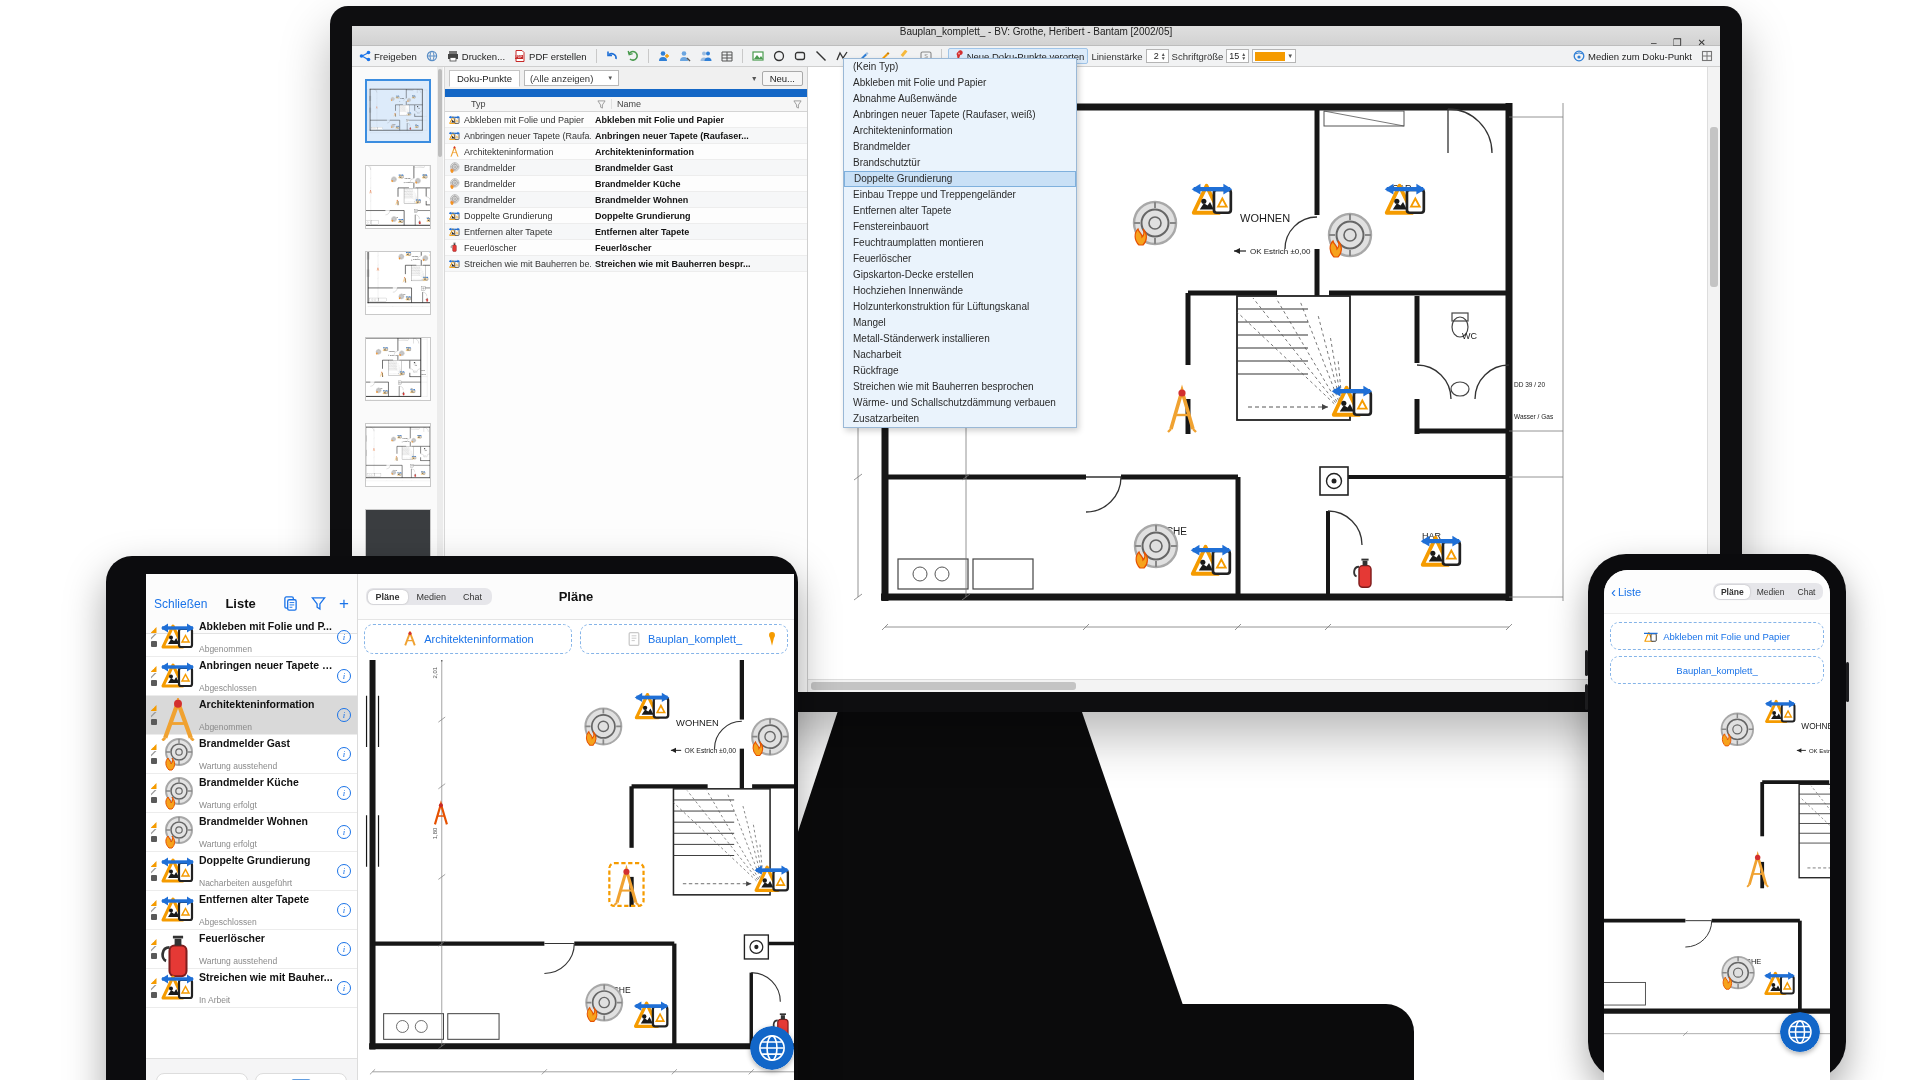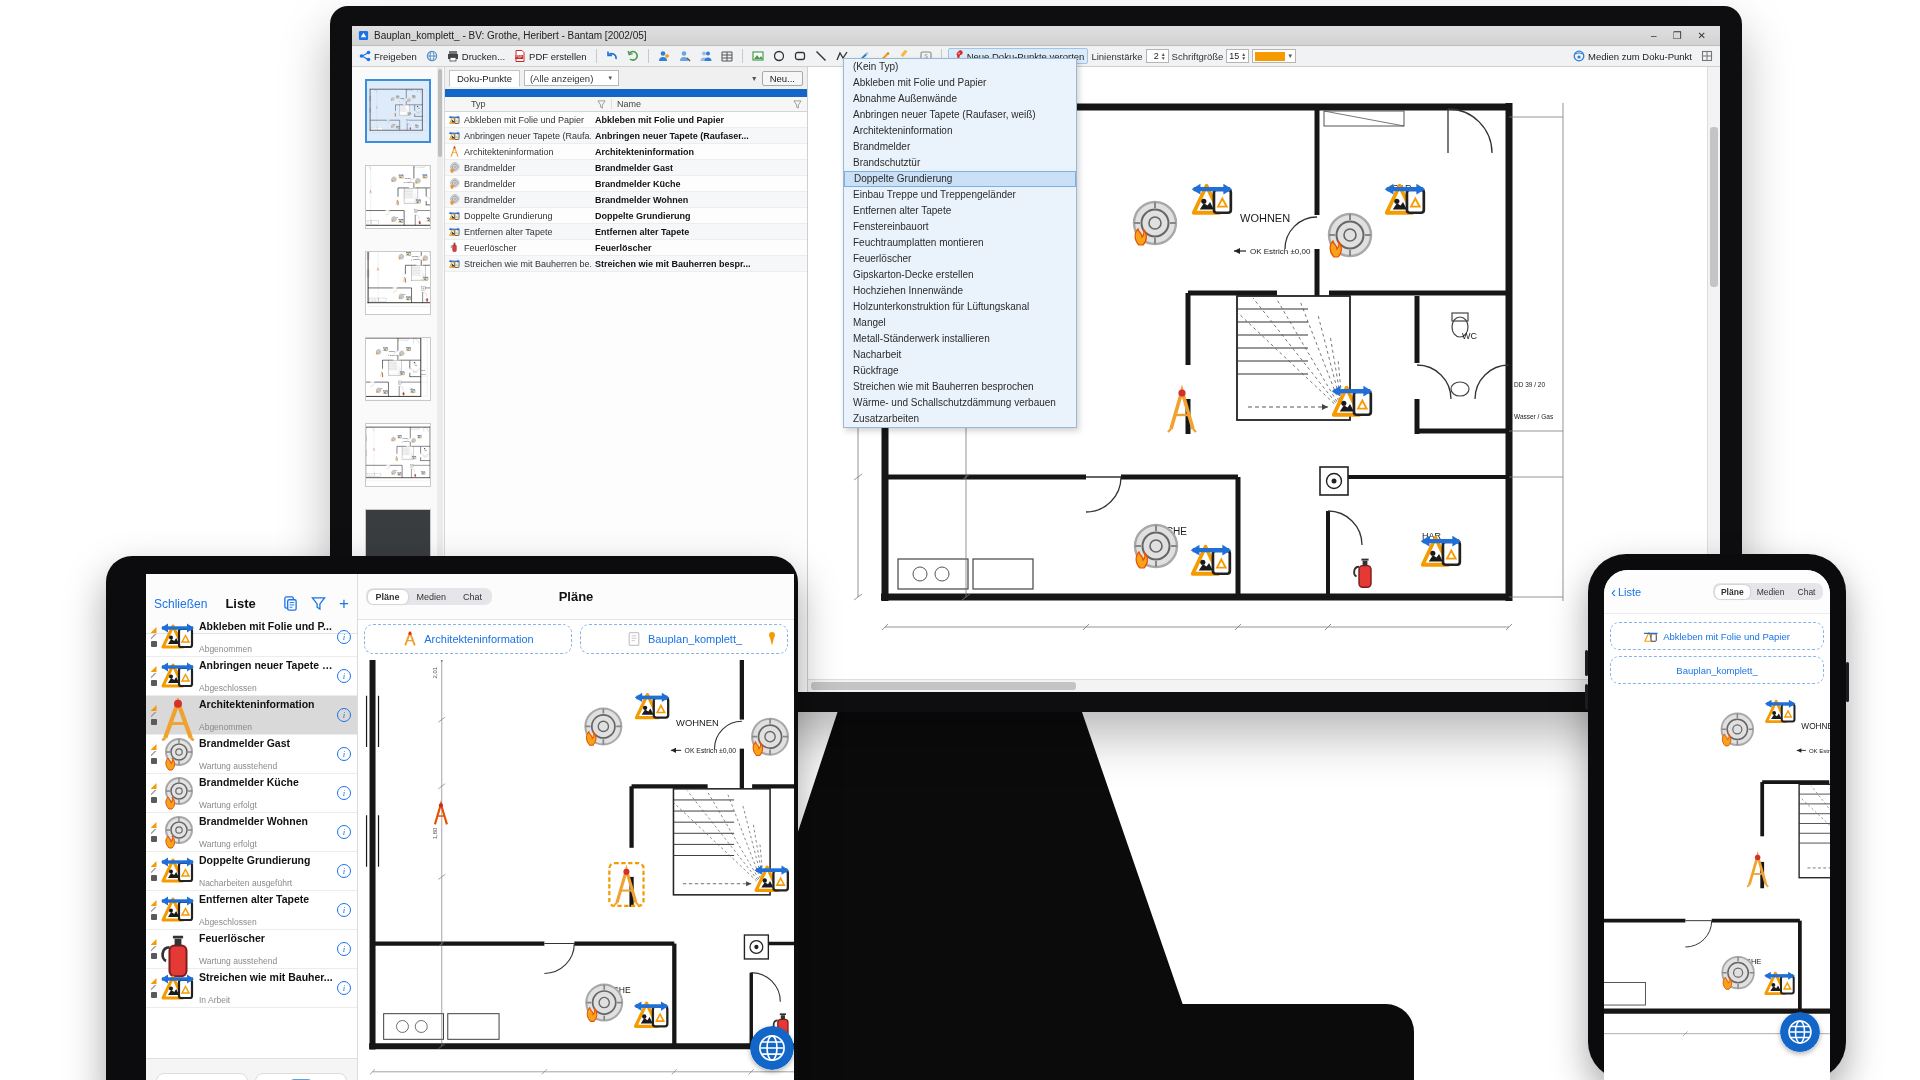--- a/index.html
+++ b/index.html
@@ -10,21 +10,21 @@
   .stand-neck{position:absolute;left:660px;top:690px;width:560px;height:390px;background:#0b0b0c;
     clip-path:polygon(33% 0,74% 0,98% 100%,10% 100%);z-index:1;}
   .stand-base{position:absolute;left:656px;top:1004px;width:758px;height:76px;background:#0b0b0c;
     border-radius:28px 28px 0 0;z-index:1;}
   .monitor{position:absolute;left:330px;top:6px;width:1412px;height:706px;background:#0e0e10;
     border-radius:18px;box-shadow:0 24px 50px rgba(0,0,0,.28);z-index:2;}
   .screen{position:absolute;left:22px;top:20px;width:1368px;height:666px;background:#f4f4f4;overflow:hidden;}
 
   
   .titlebar{position:absolute;left:0;top:0;width:100%;height:20px;background:linear-gradient(#dfdfdf,#d2d2d2);
-    display:flex;align-items:center;padding:0 6px;font-size:10px;color:#222;border-bottom:1px solid #bdbdbd;}
+    display:flex;align-items:center;padding:0 6px;font-size:10px;color:#222;border-bottom:1px solid #bdbdbd;flex-direction:column;}
   .titlebar .appico{width:11px;height:11px;margin-right:5px;}
   .wctrl{margin-left:auto;display:flex;gap:16px;color:#333;font-size:10px;padding-right:8px;}
   .wctrl span{cursor:default;}
   .toolbar{position:absolute;left:0;top:20px;width:100%;height:21px;background:#f1f2f3;border-bottom:1px solid #cfcfcf;
     display:flex;align-items:center;padding:0 4px;font-size:9.5px;color:#222;gap:3px;white-space:nowrap;}
   .tbtn{display:inline-flex;align-items:center;gap:3px;padding:1px 3px;border-radius:2px;}
   .tbtn svg{width:12px;height:12px;}
   .tbtn.pressed{background:#dcebfa;border:1px solid #9fc4e8;}
   .tsep{width:1px;height:14px;background:#c9c9c9;margin:0 3px;}
   .tspin{display:inline-flex;align-items:center;border:1px solid #b5b5b5;background:#fff;height:14px;padding:0 2px;gap:2px;}

